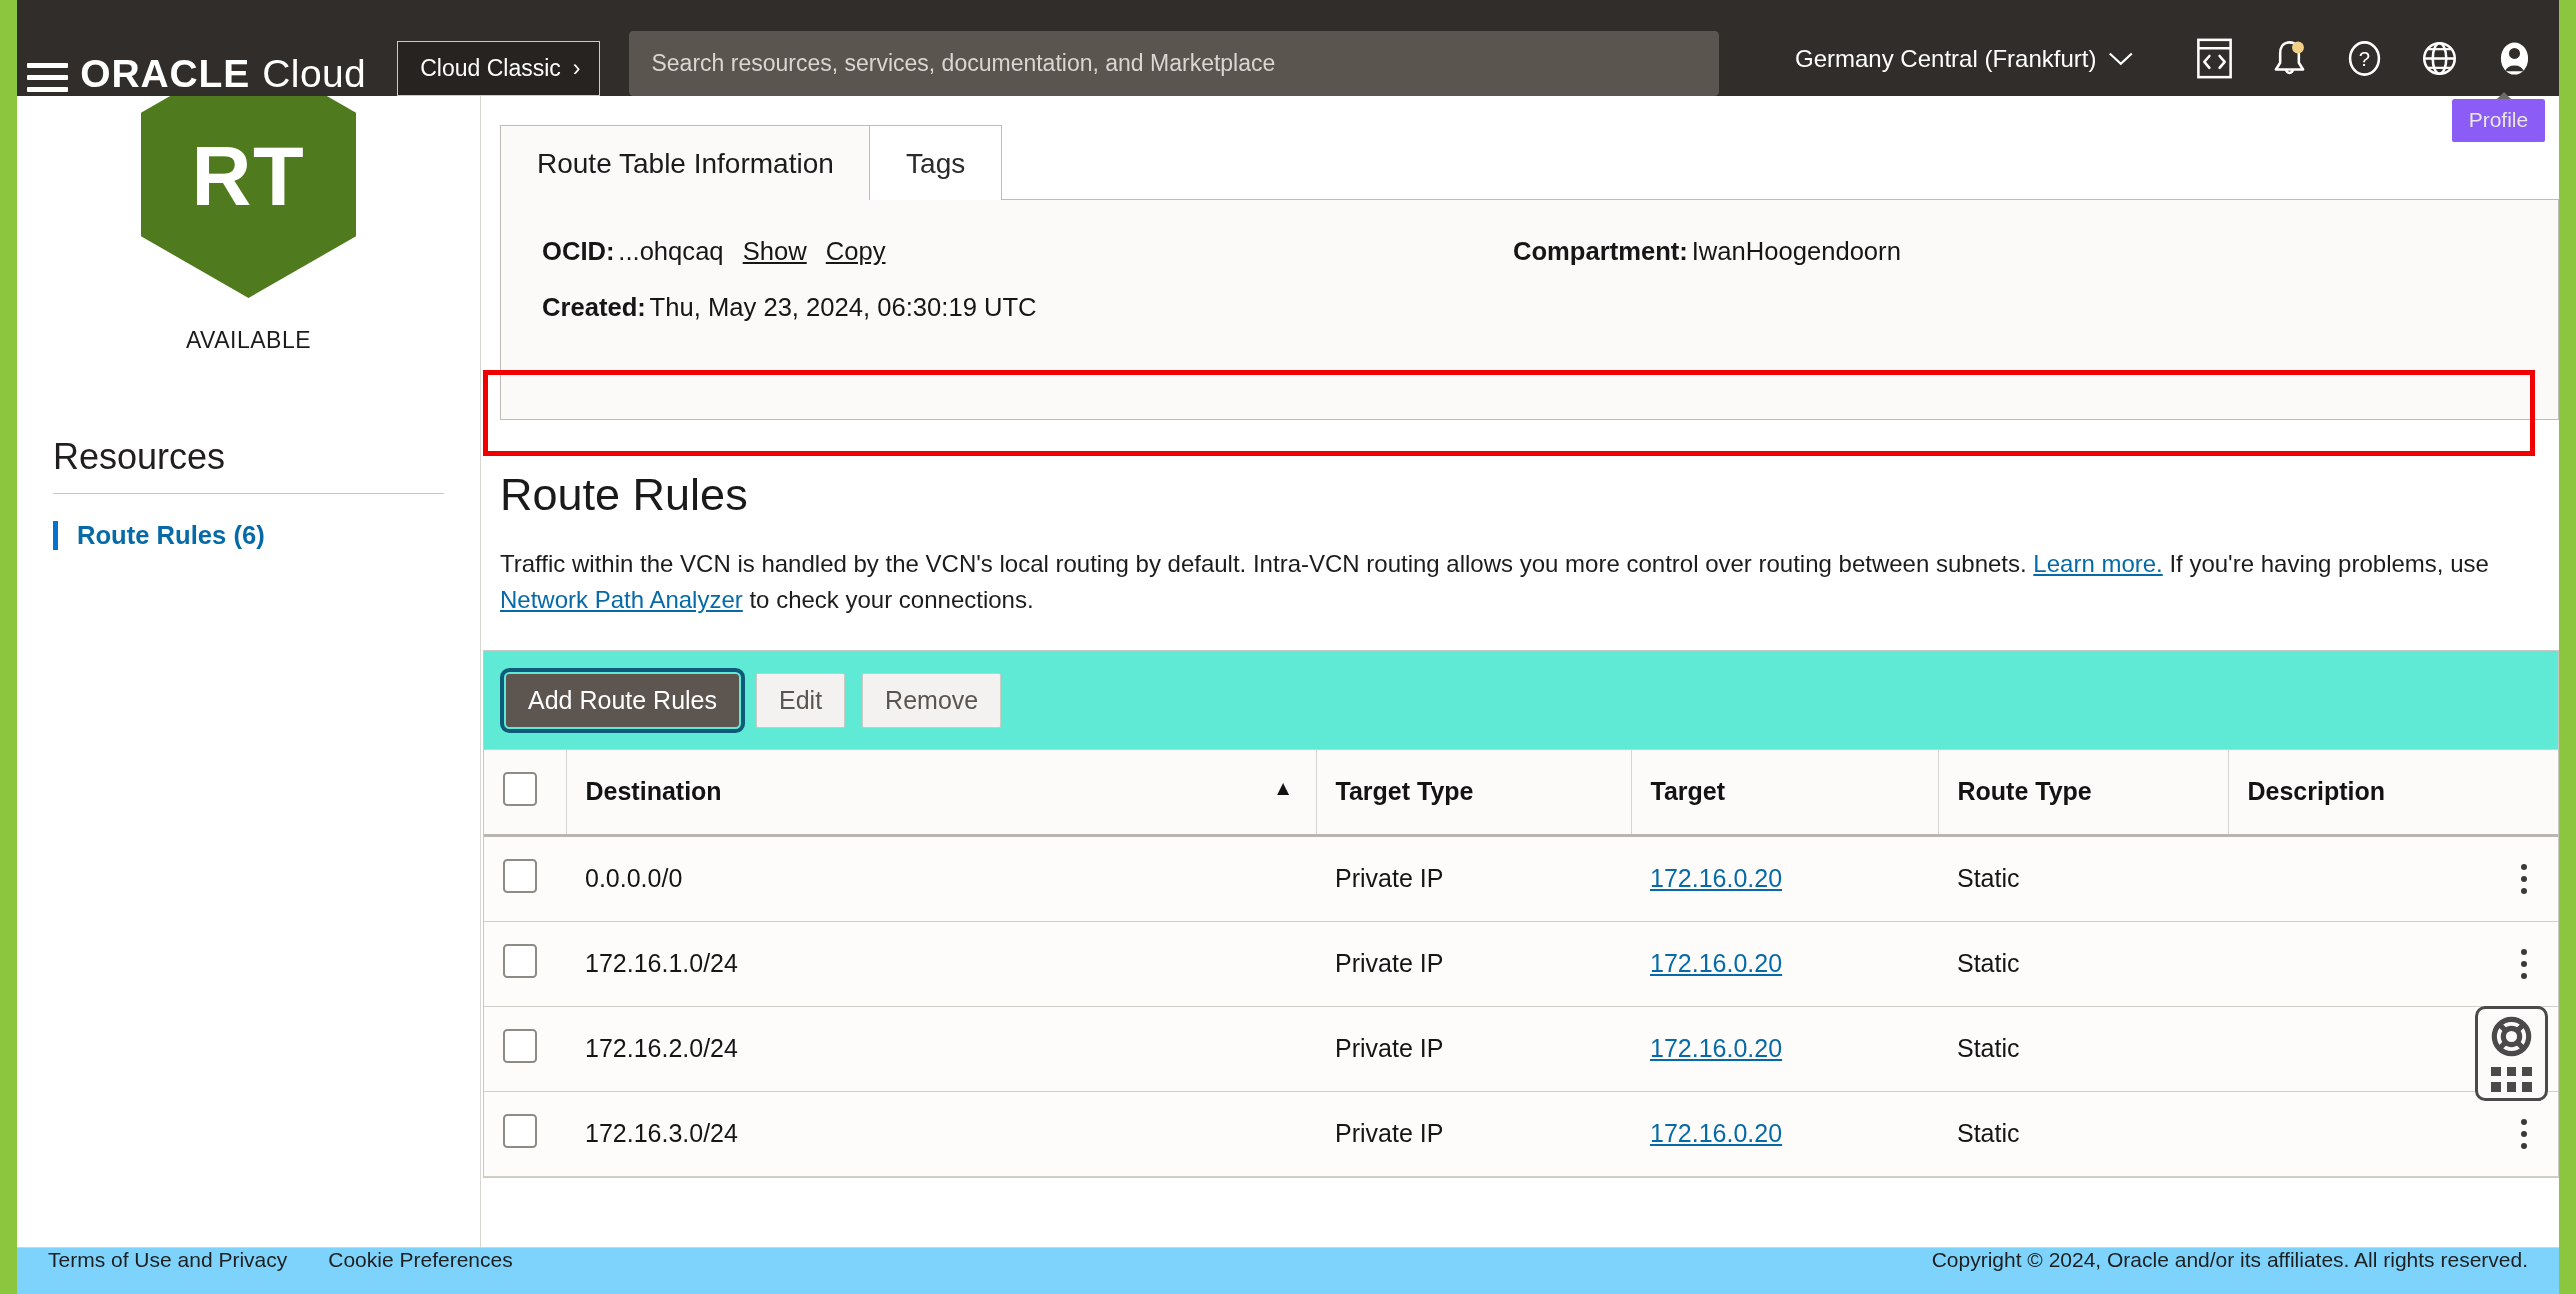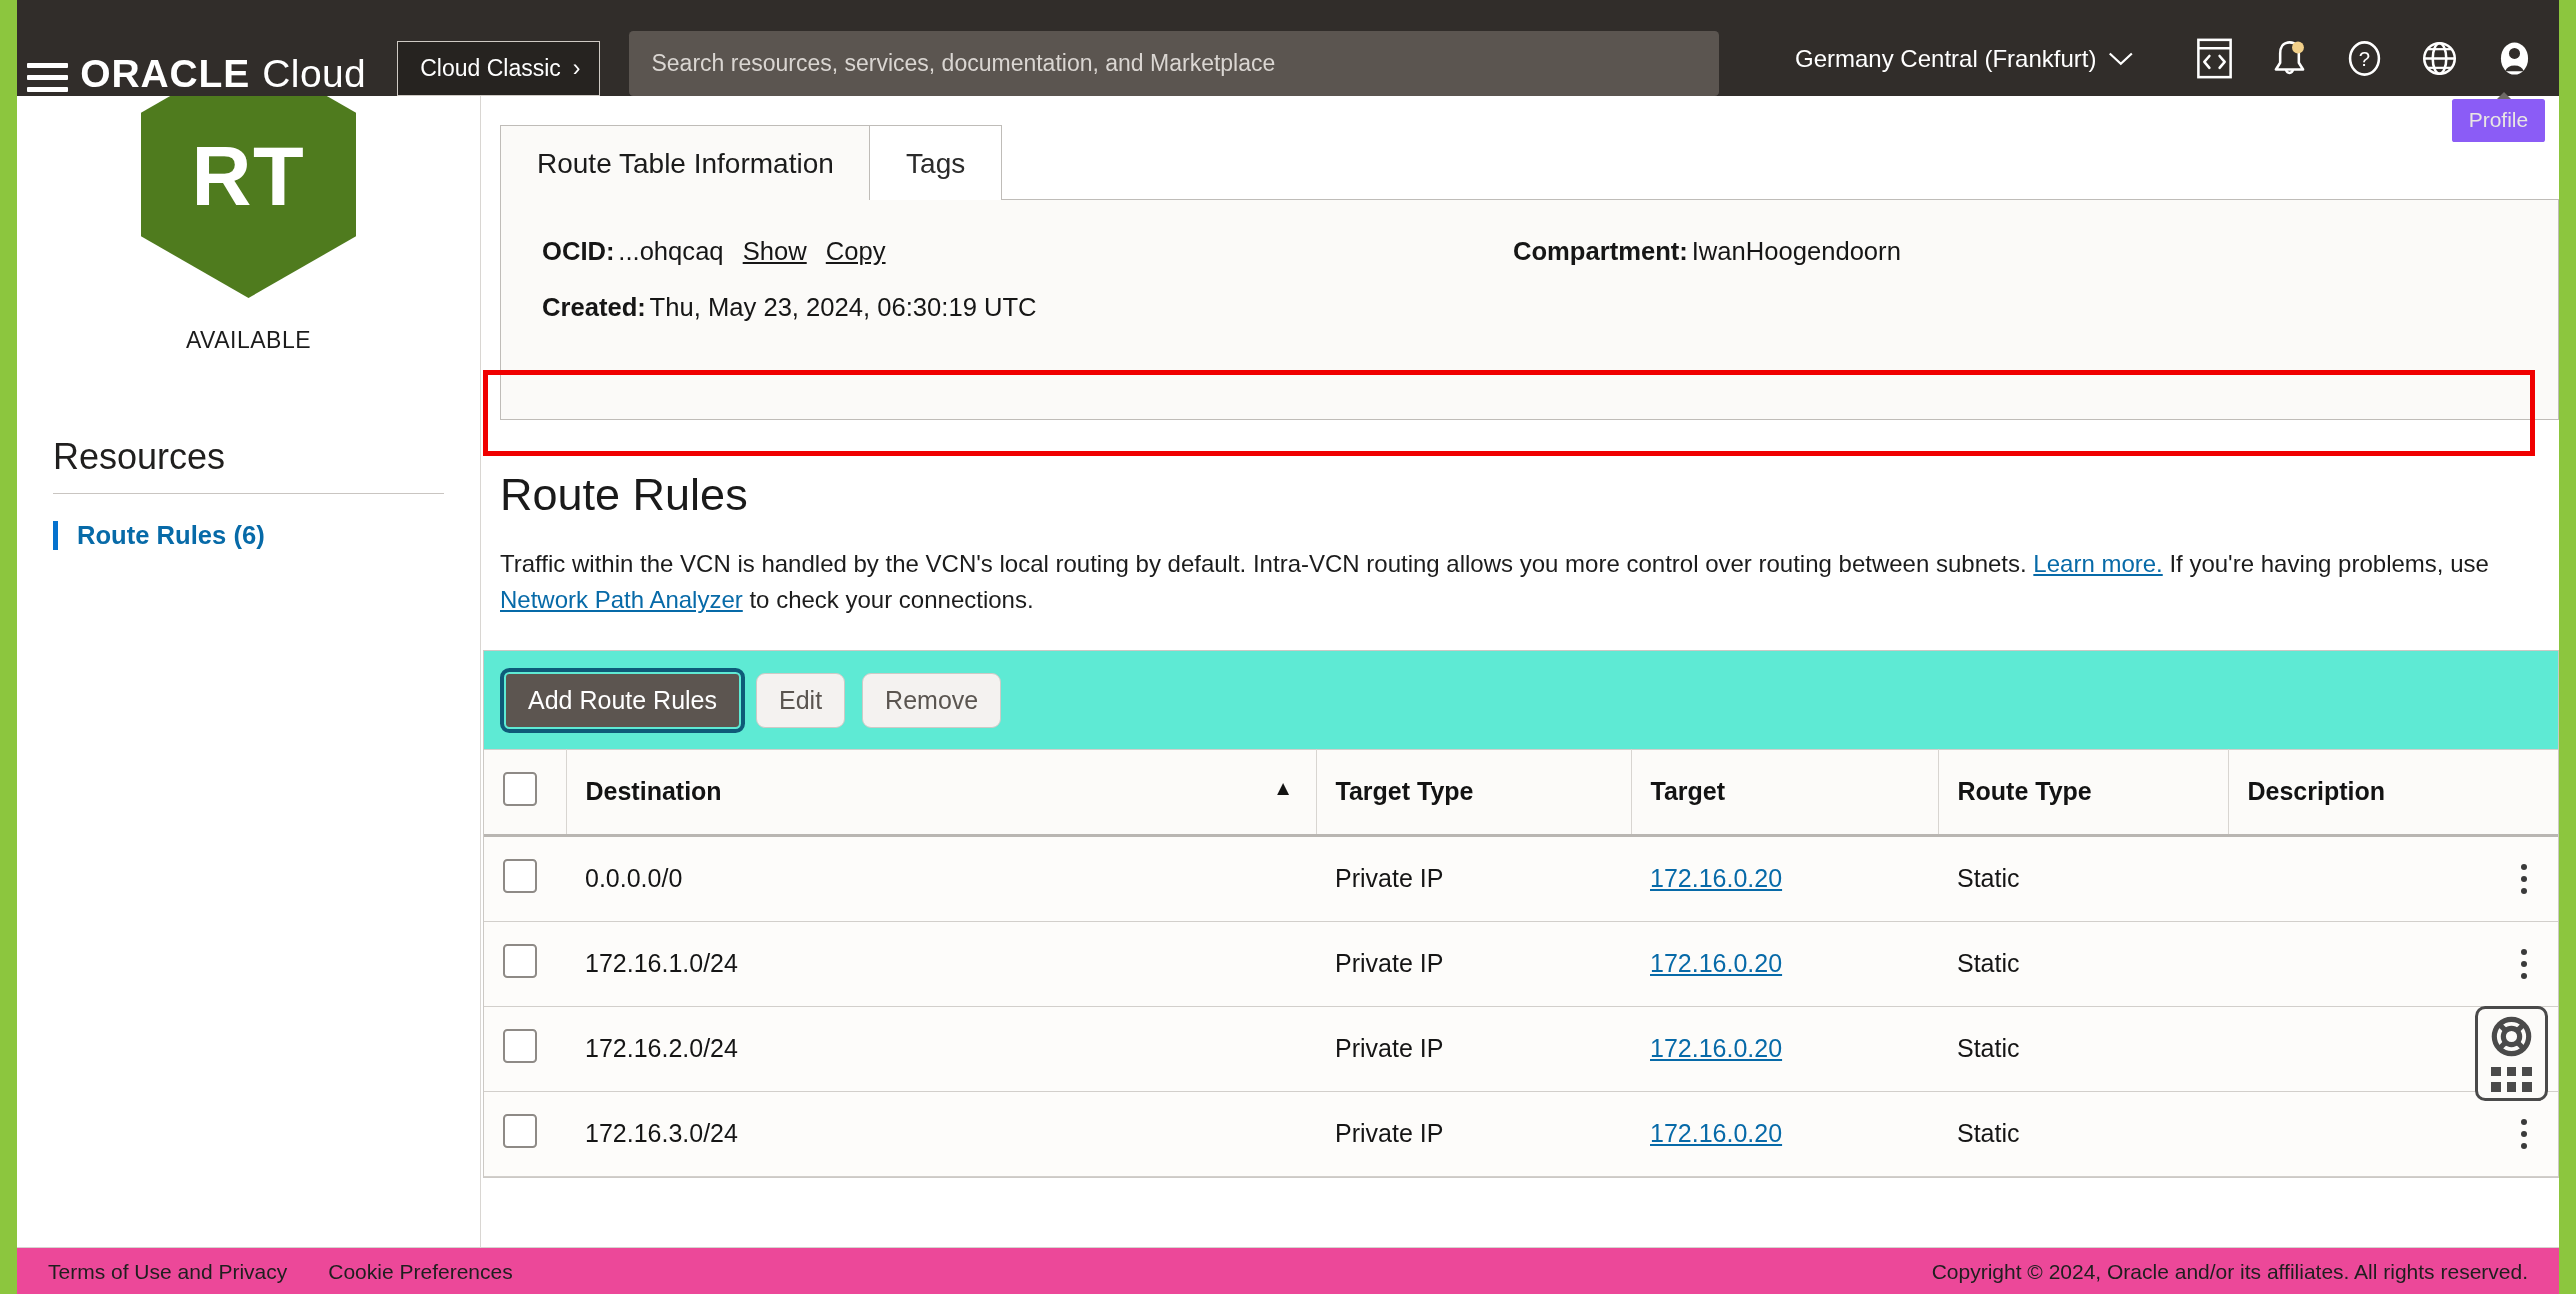--- a/index.html
+++ b/index.html
@@ -209,21 +209,21 @@
   
   .tablecard {
     margin: 32px 0 0 2px;
     border: 1.7px solid #CCC9C5;
     background: #5eead4;
   }
   .toolbar { padding: 22px 22px 20.4px; display: flex; gap: 17px; align-items: center; }
   .btn {
     font-size: 25px;
     padding: 12px 22px;
-    border-radius: 9px;
+    border-radius: 2px;
     cursor: pointer;
     font-family: "Liberation Sans", sans-serif;
   }
   .btn-primary {
     background: #5C5550; color: #fff; border: none;
     outline: 4.3px solid #0E5A78; outline-offset: 2.6px;
     border-radius: 3.4px;
   }
   .btn-ghost {
     background: #F4F2F0; color: #5a5550;
@@ -289,23 +289,23 @@
     background: #FCFBF9;
     display: flex; flex-direction: column; align-items: center; justify-content: center;
     gap: 8.5px; cursor: pointer; z-index: 25;
   }
   .dots { display: grid; grid-template-columns: repeat(3, 9.4px); gap: 6px; }
   .dots i { width: 9.4px; height: 9.4px; background: #4A4A4A; display: block; }
 
   
   #footer {
     position: absolute; left: 17px; right: 17px; bottom: 0; height: 48px;
-    background: #ec4899;
+    background: #7dd3fc;
     border-top: 1.7px solid #D6D3CF;
-    display: flex; align-items: center;
+    display: flex; 
     padding: 0 31px;
     font-size: 21px; color: #1f1f1f;
     z-index: 35;
   }
   #footer .flinks { display: flex; gap: 41px; }
   #footer .flinks span { cursor: pointer; }
   #footer .copy { margin-left: auto; }
 </style>
 </head>
 <body>

